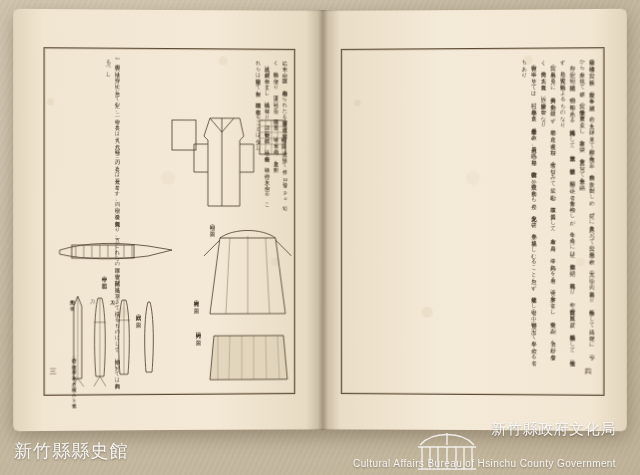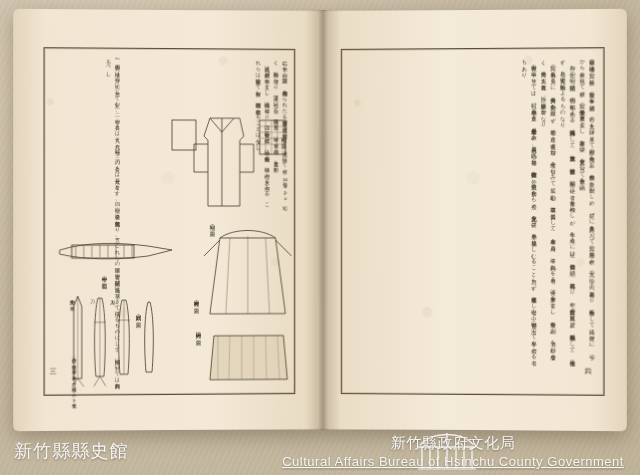--- a/index.html
+++ b/index.html
@@ -139,23 +139,23 @@
 
   
   .wm{
     position:absolute;bottom:6px;
     color:rgba(255,255,255,.92);
     font-family:"Liberation Sans", sans-serif;
     text-shadow:0 1px 2px rgba(0,0,0,.35);
     pointer-events:none;
   }
   .wm-left{left:14px;font-size:18px;letter-spacing:.06em;bottom:12px;}
-  .wm-right{right:16px;text-align:center;}
+  .wm-right{right:24px;text-align:right;}
   .wm-right .l1{font-size:15px;letter-spacing:.04em;}
-  .wm-right .l2{font-size:13px;letter-spacing:.04em;opacity:.95;margin-top:1px;text-decoration:underline;}
+  .wm-right .l2{font-size:10px;letter-spacing:.04em;opacity:.95;margin-top:19px;}
   .wm-logo{
     position:absolute;right:160px;bottom:4px;width:66px;height:42px;
     opacity:.9;
   }
 </style>
 </head>
 <body>
 
 <div id="stage">
 

